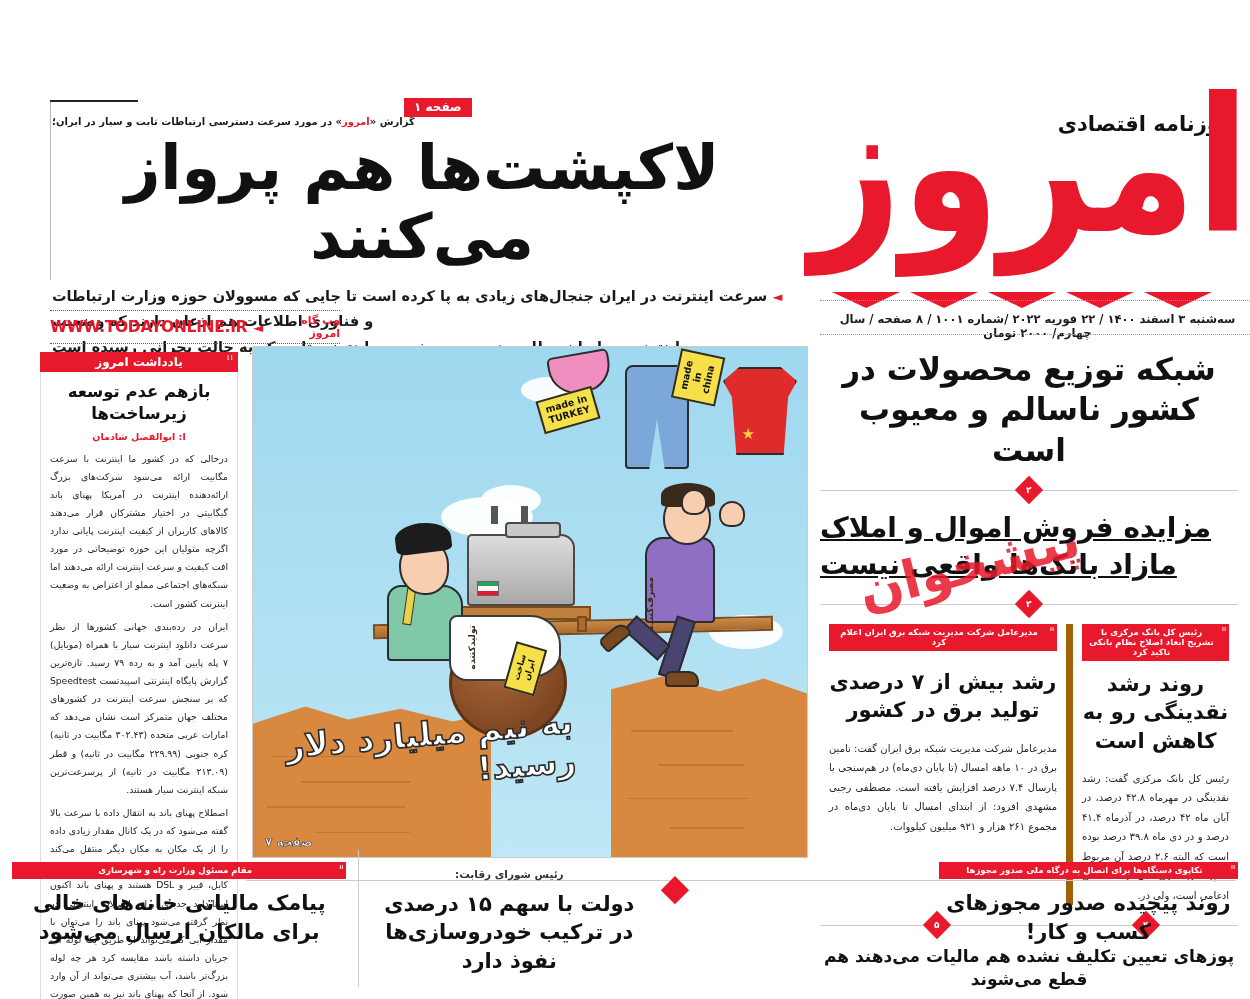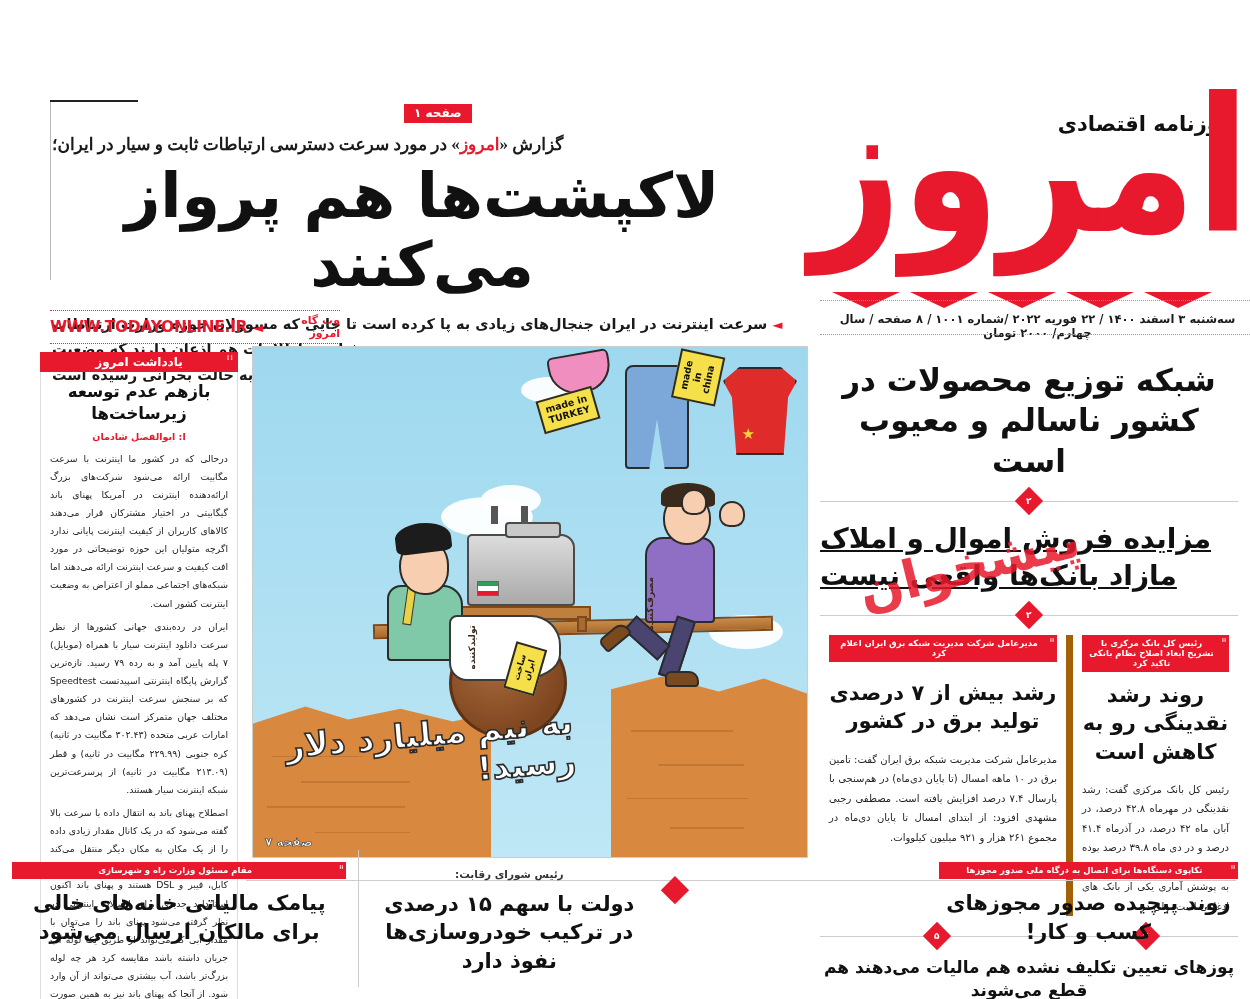--- a/index.html
+++ b/index.html
@@ -46,29 +46,29 @@
     border-top: 1px dotted #999;
   }
 
   
   .tri-strip { position: absolute; top: 292px; right: 8px; width: 420px; height: 16px; overflow: hidden; }
   .tri { position: absolute; top: 0; width: 0; height: 0;
          border-left: 34px solid transparent; border-right: 34px solid transparent;
          border-top: 16px solid #e8192c; }
 
   
-  .lead { position: absolute; top: 106px; left: 52px; width: 740px; text-align: left; }
+  .lead { position: absolute; top: 100px; left: 52px; width: 740px; text-align: left; }
   .lead-badge {
     display: inline-block; background: #e8192c; color: #fff;
     font-size: 12px; font-weight: bold; padding: 2px 10px 3px;
     position: absolute; left: 352px; top: -2px;
   }
   .lead-kicker {
-    margin-top: 28px; font-size: 17px; font-weight: bold; color: #1a1a1a;
-    text-align: left; letter-spacing: -0.3px; font-family: Liberation Serif, serif;
+    margin-top: 16px; font-size: 10px; font-weight: bold; color: #1a1a1a;
+    text-align: left; letter-spacing: -0.3px;
   }
   .lead-kicker .em { color: #e8192c; }
   .lead-title {
     margin-top: 6px; font-size: 62px; font-weight: bold; color: #111;
     line-height: 1.12; letter-spacing: -2px; text-align: center;
   }
   .lead-deck {
     margin-top: 12px; font-size: 14.5px; font-weight: bold; color: #1a1a1a;
     line-height: 1.75; text-align: left; letter-spacing: -0.2px;
   }
@@ -173,21 +173,21 @@
   .cart-cap2 { font-size: 33px; font-weight: bold; color: #fff; line-height: 1.18;
                -webkit-text-stroke: 1.6px #2b2b2b; letter-spacing: -0.5px; margin-top: 4px;
                transform: rotate(-5deg); transform-origin: right top; }
   .cart-page { position: absolute; bottom: 8px; left: 12px; font-size: 12px; font-weight: bold;
                color: #fff; -webkit-text-stroke: .7px #444; }
 
   
   .rcol { position: absolute; top: 344px; right: 12px; width: 418px; }
   .kicker-plain { font-size: 10.5px; font-weight: bold; color: #333; text-align: center; letter-spacing: -0.2px; }
   .hl-big { font-size: 31px; font-weight: bold; color: #111; text-align: center;
-            line-height: 1.3; letter-spacing: -1px; margin-top: 16px; }
+            line-height: 1.3; letter-spacing: -1px; margin-top: 5px; }
   .hl-mid { font-size: 28px; font-weight: bold; color: #111; text-align: left;
             line-height: 1.32; letter-spacing: -1px; text-decoration: underline; }
   .hl-sm  { font-size: 21px; font-weight: bold; color: #111; text-align: center;
             line-height: 1.34; letter-spacing: -0.7px; }
   .hl-xs  { font-size: 17px; font-weight: bold; color: #111; text-align: center;
             line-height: 1.34; letter-spacing: -0.6px; }
   .kicker-bar {
     background: #e8192c; color: #fff; font-size: 8.5px; font-weight: bold;
     padding: 3.5px 14px 4px 6px; text-align: center; position: relative; letter-spacing: -0.2px;
   }

